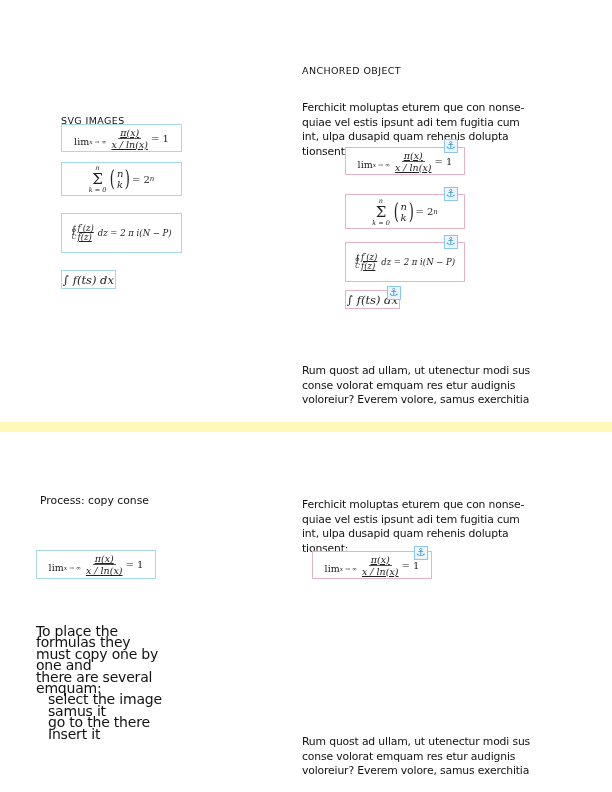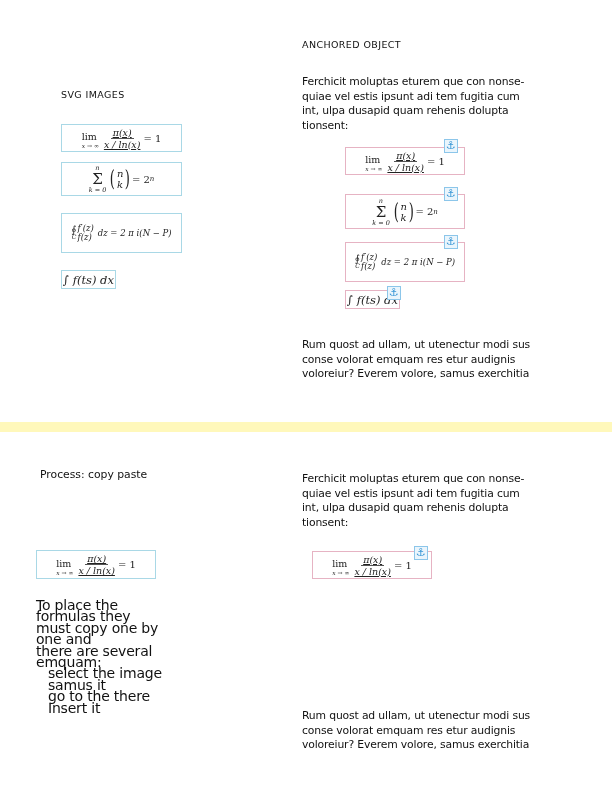--- a/index.html
+++ b/index.html
@@ -1,56 +1,56 @@
 <!DOCTYPE html>
 <html><head>
   <meta charset="utf-8">
   <style>
     html, body { margin: 0; padding: 0; }
     body {
       width: 612px; height: 792px; position: relative; overflow: hidden;
       background: #ffffff; color: #111;
       font-family: "DejaVu Sans", sans-serif;
     }
-    .abs { position: absolute; }
+    .abs { position: absolute; margin-top: 26px; }
     .heading-caps { font-size: 9.5px; letter-spacing: 0.4px; }
     .body-text { font-size: 10.8px; line-height: 14.6px; width: 235px; letter-spacing: -0.15px; }
     .small-text { font-size: 14px; line-height: 11.4px; width: 130px; letter-spacing: -0.2px; }
     .small-text .indent { padding-left: 12px; }
 
     .formula {
       position: absolute; box-sizing: border-box;
       display: flex; align-items: center; justify-content: center;
       font-family: "DejaVu Serif", serif; color: #222; background: #fff;
       font-size: 10px; white-space: nowrap;
     }
     .formula.blue { border: 1px solid #a9d8e6; }
     .formula.pink { border: 1px solid #e6b3c3; }
 
     
-    .lim { display: inline-flex; flex-direction: column; align-items: flex-start; font-size: 9.5px; line-height: 9px; margin-right: 2px; position: relative; top: 3px; }
+    .lim { display: inline-flex; flex-direction: row; align-items: flex-start; font-size: 9.5px; line-height: 9px; margin-right: 2px; position: relative; top: 3px; }
     .lim .sub { font-size: 6px; font-style: italic; }
     .frac { display: inline-flex; flex-direction: column; align-items: center; margin: 0 3px; font-size: 9.5px; text-decoration: underline; }
     .frac .num { border-bottom: 0.7px solid #555; padding: 0 2px; line-height: 11px; }
     .frac .den { line-height: 11px; }
     .it { font-style: italic; }
 
     
     .sum { display: inline-flex; flex-direction: column; align-items: center; line-height: 8px; margin-right: 2px; }
     .sum .top, .sum .bot { font-size: 6.5px; font-style: italic; }
     .sum .sig { font-size: 15px; line-height: 14px; }
     .binom { display: inline-flex; align-items: center; font-size: 10px; }
     .binom .paren { font-size: 22px; font-weight: 200; line-height: 22px; transform: scaleX(0.6); }
     .binom .stack { display: inline-flex; flex-direction: column; align-items: center; line-height: 11px; font-style: italic; }
 
     
     .cint { display: inline-flex; align-items: center; font-size: 8.5px; }
     .cint .ig { display: inline-flex; flex-direction: column; align-items: center; line-height: 7px; font-size: 10px; margin-right: 1px; }
     .cint .ig .c { font-size: 6px; font-style: italic; }
-    .cint .fr { display: inline-flex; flex-direction: column; line-height: 9px; margin-right: 4px; }
+    .cint .fr { display: inline-flex; flex-direction: column; line-height: 9px; margin-right: 4px; text-decoration: underline; }
 
     .simple-int { font-size: 11.5px; font-style: italic; }
 
     .anchor {
       position: absolute; width: 14px; height: 14px; box-sizing: border-box;
       border: 1px solid #8cc6ea; background: #eaf5fc;
       display: flex; align-items: center; justify-content: center;
       color: #3a97d6; font-size: 11px; line-height: 12px;
       font-family: "DejaVu Sans", sans-serif;
     }
@@ -175,21 +175,21 @@
 <div class="anchor" style="left:387px; top:286px;">⚓</div>
 
 <div class="abs body-text" style="left:302px; top:338px;">
   <div>Rum quost ad ullam, ut utenectur modi sus</div>
   <div>conse volorat emquam res etur audignis</div>
   <div>voloreiur? Everem volore, samus exerchitia</div>
 </div>
 
 <div class="divider-band"></div>
 
-<div class="abs" style="left:40px; top:468px; font-size:10.8px;">Process: copy paste</div>
+<div class="abs" style="left:40px; top:468px; font-size:10.8px;">Process: copy conse</div>
 
 <div class="formula blue" style="left:36px; top:550px; width:120px; height:29px;">
   <span class="lim">
       <span>lim</span>
       <span class="sub">x → ∞</span>
     </span>
   <span class="frac">
       <span class="num it">π(x)</span>
       <span class="den it">x / ln(x)</span>
     </span>

